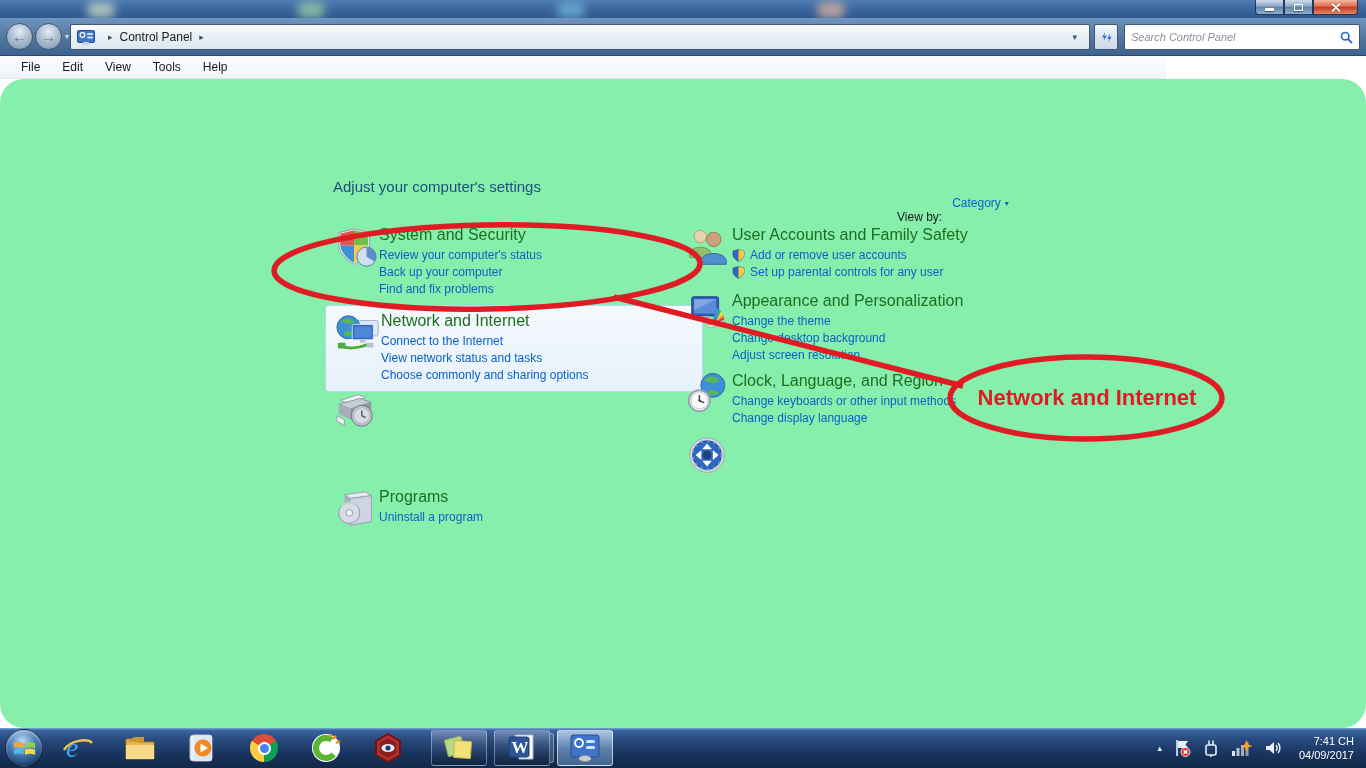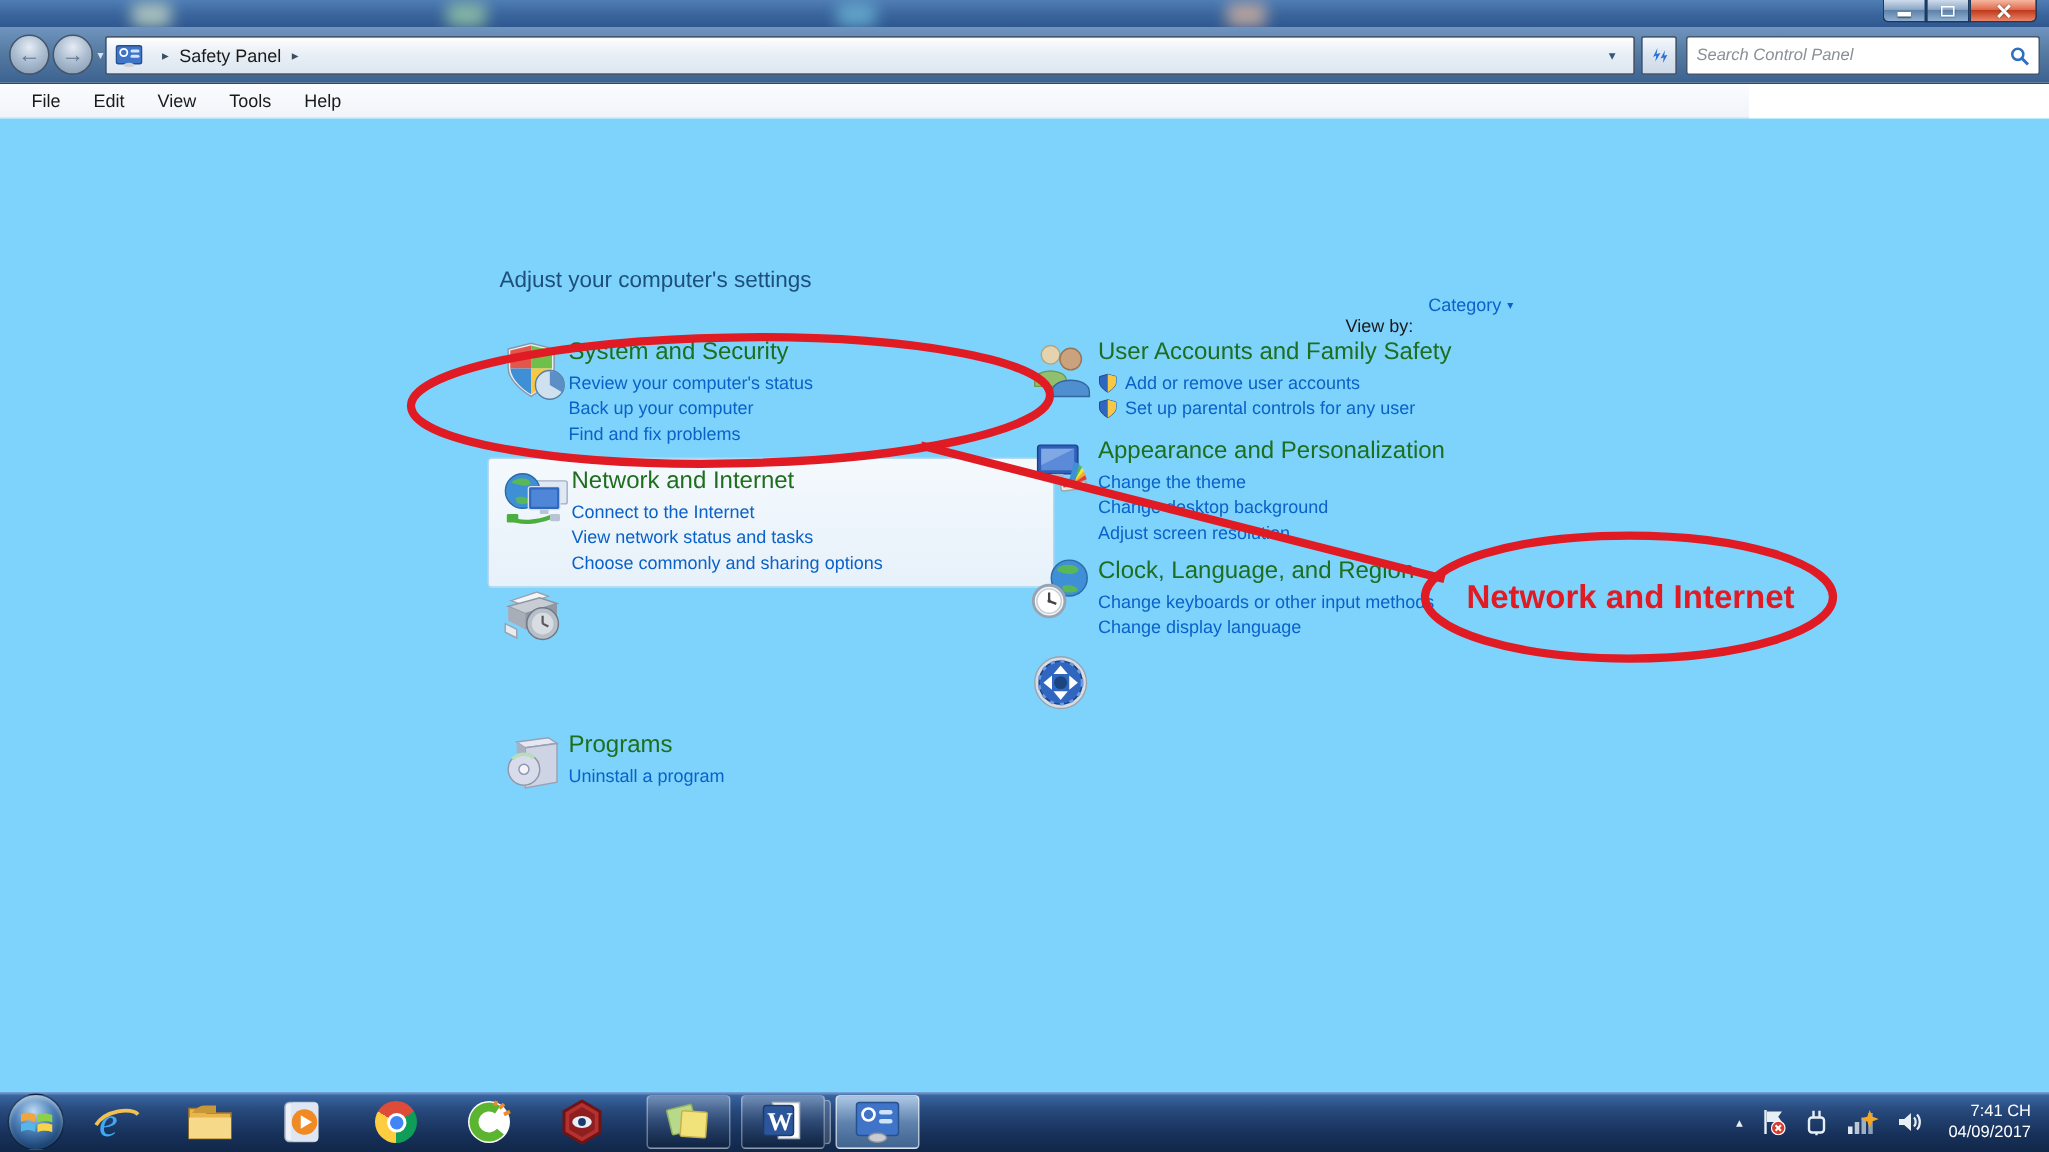--- a/index.html
+++ b/index.html
@@ -54,21 +54,21 @@
     font-size:11px; color:#222; background:transparent; }
   .searchbox input::placeholder { color:#8a8f98; font-style:italic; }
 
   
   .menubar { position:absolute; left:0; top:56px; width:1166px; height:23px;
     background:linear-gradient(180deg,#fbfcfe 0%,#f0f4fa 100%); border-bottom:1px solid #e0e6ee;
     display:flex; align-items:center; padding-left:10px; }
   .menuitem { font-size:12px; color:#1a1a1a; padding:3px 11px 4px 11px; }
 
   
-  .content { position:absolute; left:0; top:79px; width:1366px; height:649px; background:#7dd3fc; }
+  .content { position:absolute; left:0; top:79px; width:1366px; height:649px; background:#86efac;border-radius:24px; }
   .page-title { position:absolute; left:333px; top:99px; font-size:15px; color:#1c4f7c; }
   .viewby { position:absolute; left:897px; top:103px; display:flex; align-items:center; font-size:12px; }
   .viewby-label { color:#1a1a1a; margin-right:10px;margin-top:28px; }
   .viewby-value { color:#0a61c9; }
   .viewby-arrow { color:#0a61c9; font-size:8px; margin-left:4px; }
 
   .cat { position:absolute; display:flex; width:372px; }
   .cat-icon { width:46px; height:46px; flex:0 0 46px; }
   .cat-body { display:flex; flex-direction:column; padding-top:1px; }
   .cat-title { font-size:16px; color:#1e6e1e; text-decoration:none; margin-bottom:3px; cursor:pointer; }
@@ -156,21 +156,21 @@
   </div>
   <div class="addrfield">
     <svg class="addr-cpicon" viewBox="0 0 18 15">
       <rect x="0.5" y="0.5" width="17" height="12" rx="1.5" fill="#3f74c9" stroke="#27508f"></rect>
       <circle cx="5.5" cy="5" r="2.4" fill="none" stroke="#fff" stroke-width="1.2"></circle>
       <rect x="10" y="3" width="6" height="2" rx="1" fill="#cfe3fa"></rect>
       <rect x="10" y="6.5" width="6" height="2" rx="1" fill="#cfe3fa"></rect>
       <ellipse cx="9" cy="13.4" rx="3.6" ry="1.6" fill="#cdd2da"></ellipse>
     </svg>
     <span class="crumb-arrow">▸</span>
-    <span class="crumb-text">Safety Panel</span>
+    <span class="crumb-text">Control Panel</span>
     <span class="crumb-arrow">▸</span>
     <span class="addr-dropzone">▾</span>
   </div>
   <div class="refreshbtn">
     <svg width="14" height="14" viewBox="0 0 14 14">
       <path d="M3 8 L6 2 L5.4 6 L8 5.4 L4.5 11 L5.2 7 Z" fill="#2a6fd4"></path>
       <path d="M8 9 L11 3.5 L10.5 7 L12.6 6.6 L9.6 12 L10.1 8.4 Z" fill="#2a6fd4"></path>
     </svg>
   </div>
   <div class="searchbox">

